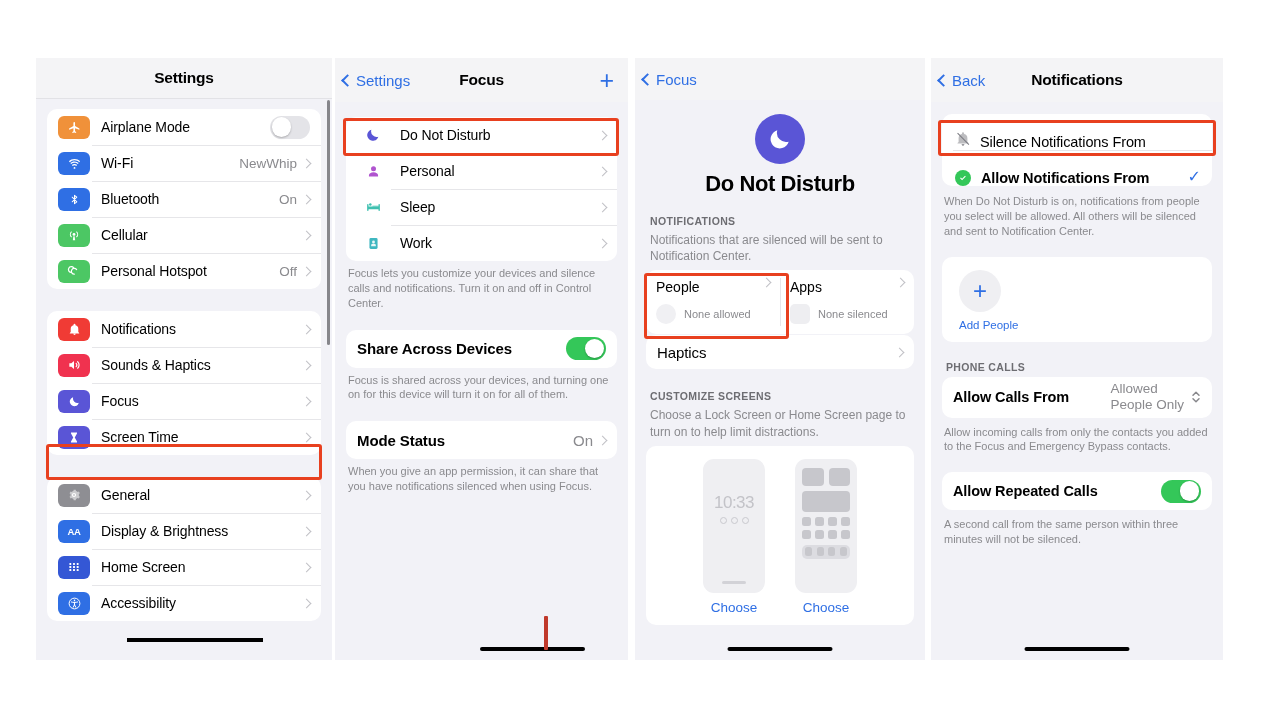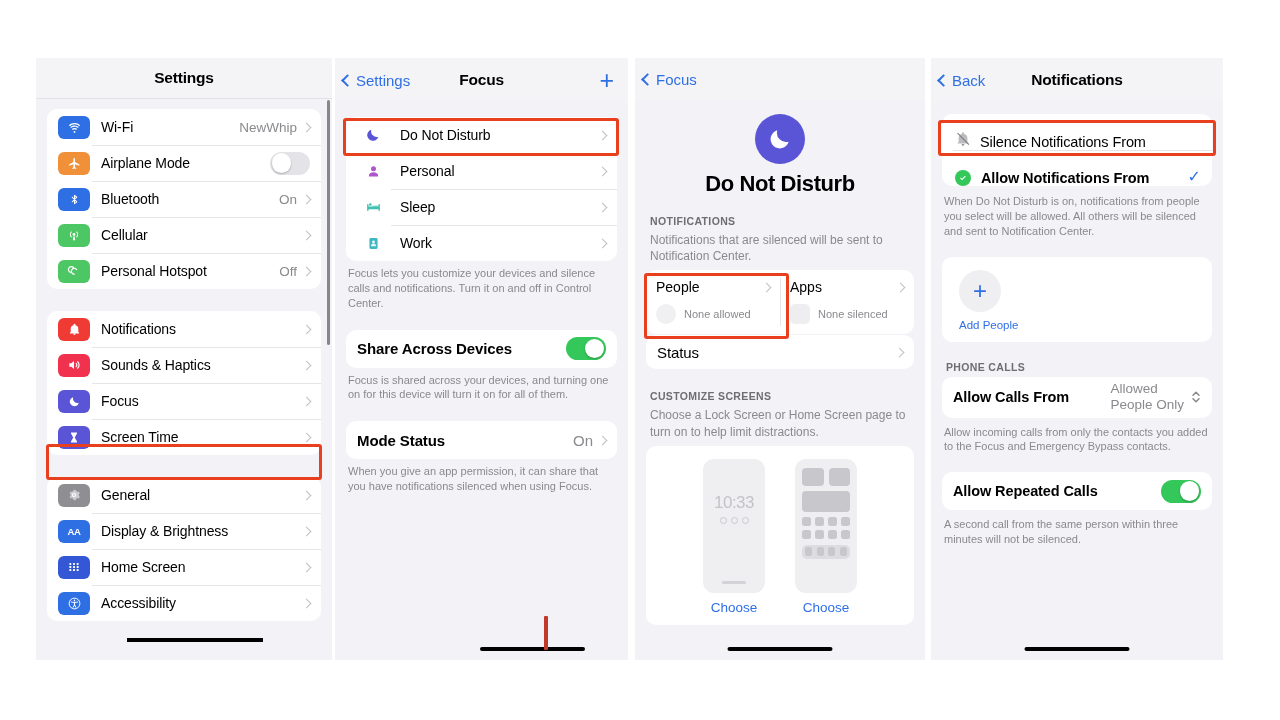--- a/index.html
+++ b/index.html
@@ -76,21 +76,21 @@
   .dnd-circle{ width:50px; height:50px; border-radius:50%; background:#5a55d6;
       margin:0 auto 7px auto; display:flex; align-items:center; justify-content:center;
       color:#fff; font-size:27px; }
   .dnd-name{ font-size:22px; font-weight:700; color:#000; letter-spacing:-0.4px; }
 
   .duo{ display:flex; background:#fff; border-radius:10px; margin:0 11px;
         overflow:hidden; }
   .duo-cell{ flex:1; padding:9px 10px 10px 10px; position:relative; }
   .duo-cell + .duo-cell::before{ content:""; position:absolute; left:0; top:8px;
         bottom:8px; width:1px; background:#e6e6e9; }
-  .duo-top{ display:flex; align-items:center; }
+  .duo-top{ display:flex; }
   .duo-title{ font-size:14px; color:#000; flex:1; }
   .duo-bot{ display:flex; align-items:center; gap:8px; margin-top:9px; }
   .dot{ width:20px; height:20px; border-radius:50%; background:#f0f0f3; }
   .sq{ width:20px; height:20px; border-radius:5px; background:#eeeef1; }
   .duo-sub{ font-size:11px; color:#8a8a8e;text-align:right; }
   .optrow{ background:#fff; border-radius:10px; margin:1px 11px 21px 11px; }
 
   .screens{ background:#fff; border-radius:10px; margin:0 11px; padding:13px 0 10px 0;
             display:flex; justify-content:center; gap:30px; }
   .scol{ text-align:center; }
@@ -144,37 +144,37 @@
     <div class="navbar">
       <div class="nav-title">Settings</div>
     </div>
     <div class="navline"></div>
 
     <div class="scrollwrap">
       <div style="height:10px"></div>
 
       <div class="group">
         <div class="row">
+          <span class="icon" style="background:#f0913a">
+            <svg width="13" height="13" viewBox="0 0 24 24" fill="#fff">
+                <path d="M21 16v-2l-8-5V3.5a1.5 1.5 0 0 0-3 0V9l-8 5v2l8-2.5V19l-2 1.5V22l3.5-1 3.5 1v-1.5L13 19v-5.5z"></path>
+              </svg>
+          </span>
+          <span class="rlabel">Airplane Mode</span>
+          <span class="tgl"></span>
+        </div>
+        <div class="row">
           <span class="icon" style="background:#2f6fe4">
             <svg width="13" height="13" viewBox="0 0 24 24" fill="#fff">
                 <path d="M12 18.5a1.7 1.7 0 1 0 0 3.4 1.7 1.7 0 0 0 0-3.4zM12 13c-1.9 0-3.6.7-4.9 1.9l1.7 1.7A5 5 0 0 1 12 15.4c1.2 0 2.4.4 3.2 1.2l1.7-1.7A7 7 0 0 0 12 13zm0-4.8c-3 0-5.8 1.2-7.8 3.1l1.7 1.7A8.6 8.6 0 0 1 12 10.6c2.4 0 4.5.9 6.1 2.4l1.7-1.7A11 11 0 0 0 12 8.2zm0-4.6C8 3.6 4.4 5.2 1.7 7.8l1.7 1.7A12.2 12.2 0 0 1 12 6c3.4 0 6.4 1.3 8.6 3.5l1.7-1.7C19.6 5.2 16 3.6 12 3.6z"></path>
               </svg>
           </span>
           <span class="rlabel">Wi-Fi</span>
           <span class="rvalue">NewWhip</span>
           <span class="chev"></span>
-        </div>
-        <div class="row">
-          <span class="icon" style="background:#f0913a">
-            <svg width="13" height="13" viewBox="0 0 24 24" fill="#fff">
-                <path d="M21 16v-2l-8-5V3.5a1.5 1.5 0 0 0-3 0V9l-8 5v2l8-2.5V19l-2 1.5V22l3.5-1 3.5 1v-1.5L13 19v-5.5z"></path>
-              </svg>
-          </span>
-          <span class="rlabel">Airplane Mode</span>
-          <span class="tgl"></span>
         </div>
         <div class="row">
           <span class="icon" style="background:#2f6fe4">
             <svg width="11" height="13" viewBox="0 0 24 24" fill="none" stroke="#fff" stroke-width="2.2" stroke-linejoin="round" stroke-linecap="round">
                 <path d="M7 7l10 10-5 4V3l5 4L7 17"></path>
               </svg>
           </span>
           <span class="rlabel">Bluetooth</span>
           <span class="rvalue">On</span>
           <span class="chev"></span>
@@ -417,21 +417,21 @@
           </div>
           <div class="duo-bot">
             <span class="sq"></span>
             <span class="duo-sub">None silenced</span>
           </div>
         </div>
       </div>
 
       <div class="optrow">
         <div class="row noicon" style="min-height:34px">
-          <span class="rlabel" style="font-size:15px">Status</span>
+          <span class="rlabel" style="font-size:15px">Haptics</span>
           <span class="chev"></span>
         </div>
       </div>
 
       <div class="hdr">CUSTOMIZE SCREENS</div>
       <div class="hdrsub">Choose a Lock Screen or Home Screen page to turn on to help limit distractions.</div>
 
       <div class="screens">
         <div class="scol">
           <div class="lockmock">

